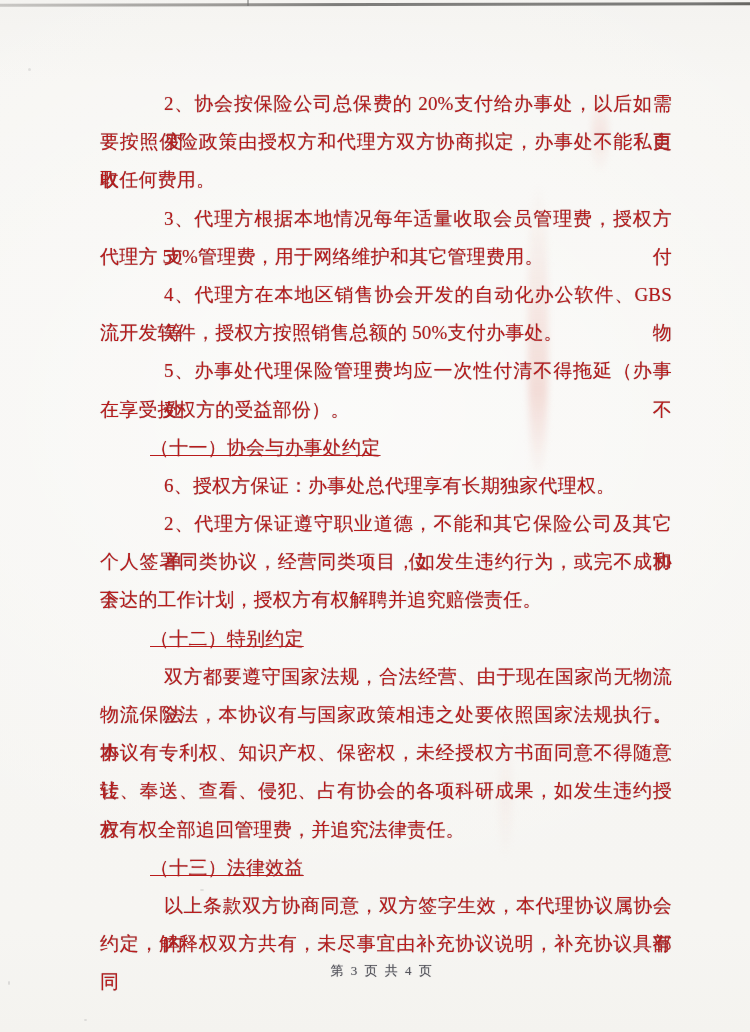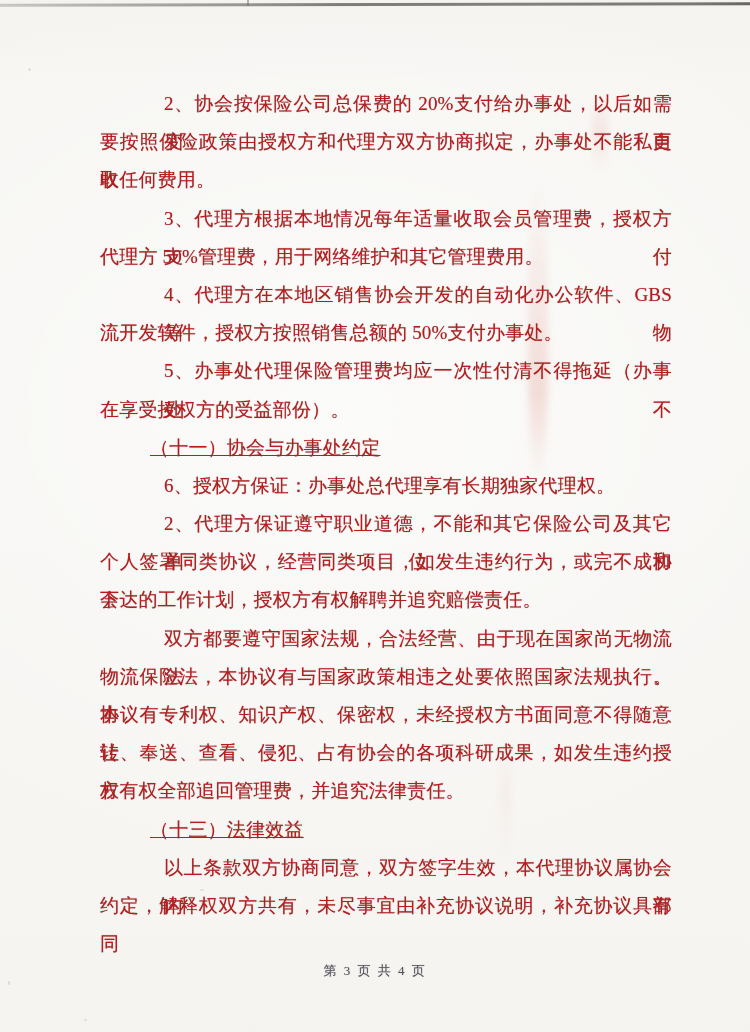--- a/index.html
+++ b/index.html
@@ -91,21 +91,21 @@
     white-space: normal;
     text-align: justify;
     text-align-last: justify;
     text-justify: inter-character;
   }
   .line.indent { padding-left: 64px; }
   .block-heading .line { padding-left: 50px; text-decoration: underline; }
   .footer-line {
     position: absolute;
     top: 961px;
-    left: 89px;
+    left: 96px;
     width: 572px;
     height: 20px;
     line-height: 20px;
     text-align: center;
     font-size: 13px;
     letter-spacing: 2px;
     color: #55555c;
     text-shadow: 0 0 1px rgba(80,82,92,0.5);
   }
 </style>
@@ -147,20 +147,23 @@
       <div class="line">（十一）协会与办事处约定</div>
     </div>
     <div class="block-paragraph">
       <div class="line indent">6、授权方保证：办事处总代理享有长期独家代理权。</div>
     </div>
     <div class="block-paragraph">
       <div class="line indent fill">2、代理方保证遵守职业道德，不能和其它保险公司及其它单位和</div>
       <div class="line fill">个人签署同类协议，经营同类项目，如发生违约行为，或完不成协会</div>
       <div class="line">下达的工作计划，授权方有权解聘并追究赔偿责任。</div>
     </div>
+    <div class="block-heading">
+      <div class="line">（十二）特别约定</div>
+    </div>
     <div class="block-paragraph">
       <div class="line indent fill">双方都要遵守国家法规，合法经营、由于现在国家尚无物流法、</div>
       <div class="line fill">物流保险法，本协议有与国家政策相违之处要依照国家法规执行。本</div>
       <div class="line fill">协议有专利权、知识产权、保密权，未经授权方书面同意不得随意转</div>
       <div class="line fill">让、奉送、查看、侵犯、占有协会的各项科研成果，如发生违约授权</div>
       <div class="line">方有权全部追回管理费，并追究法律责任。</div>
     </div>
     <div class="block-heading">
       <div class="line">（十三）法律效益</div>
     </div>

